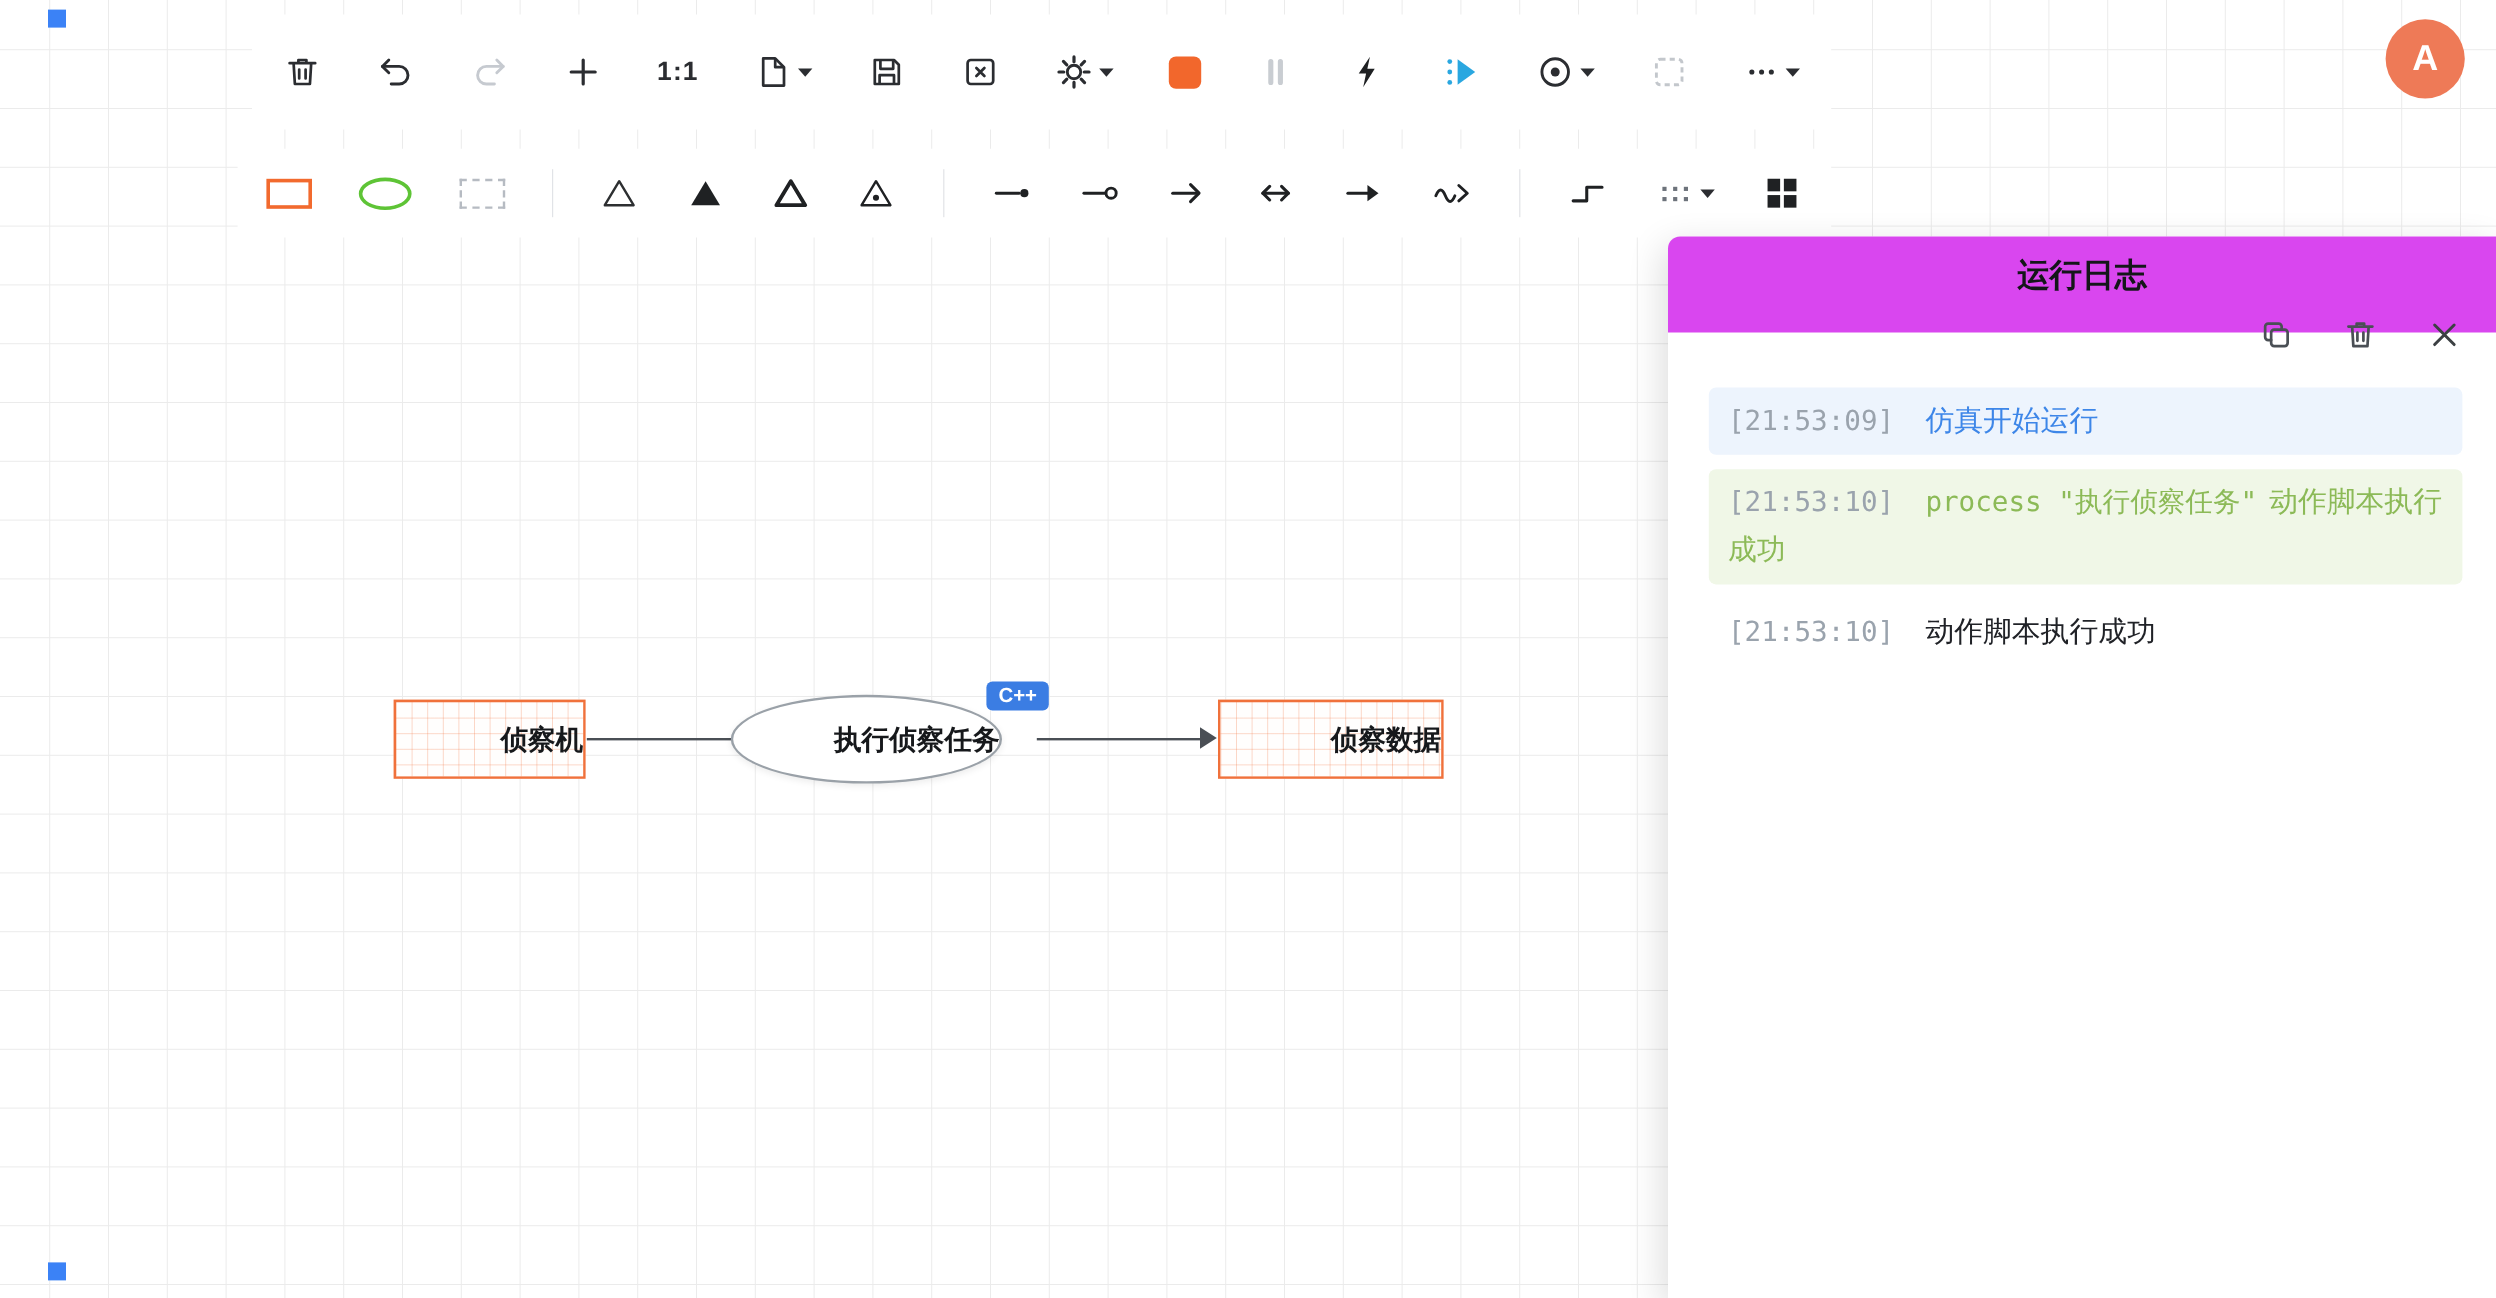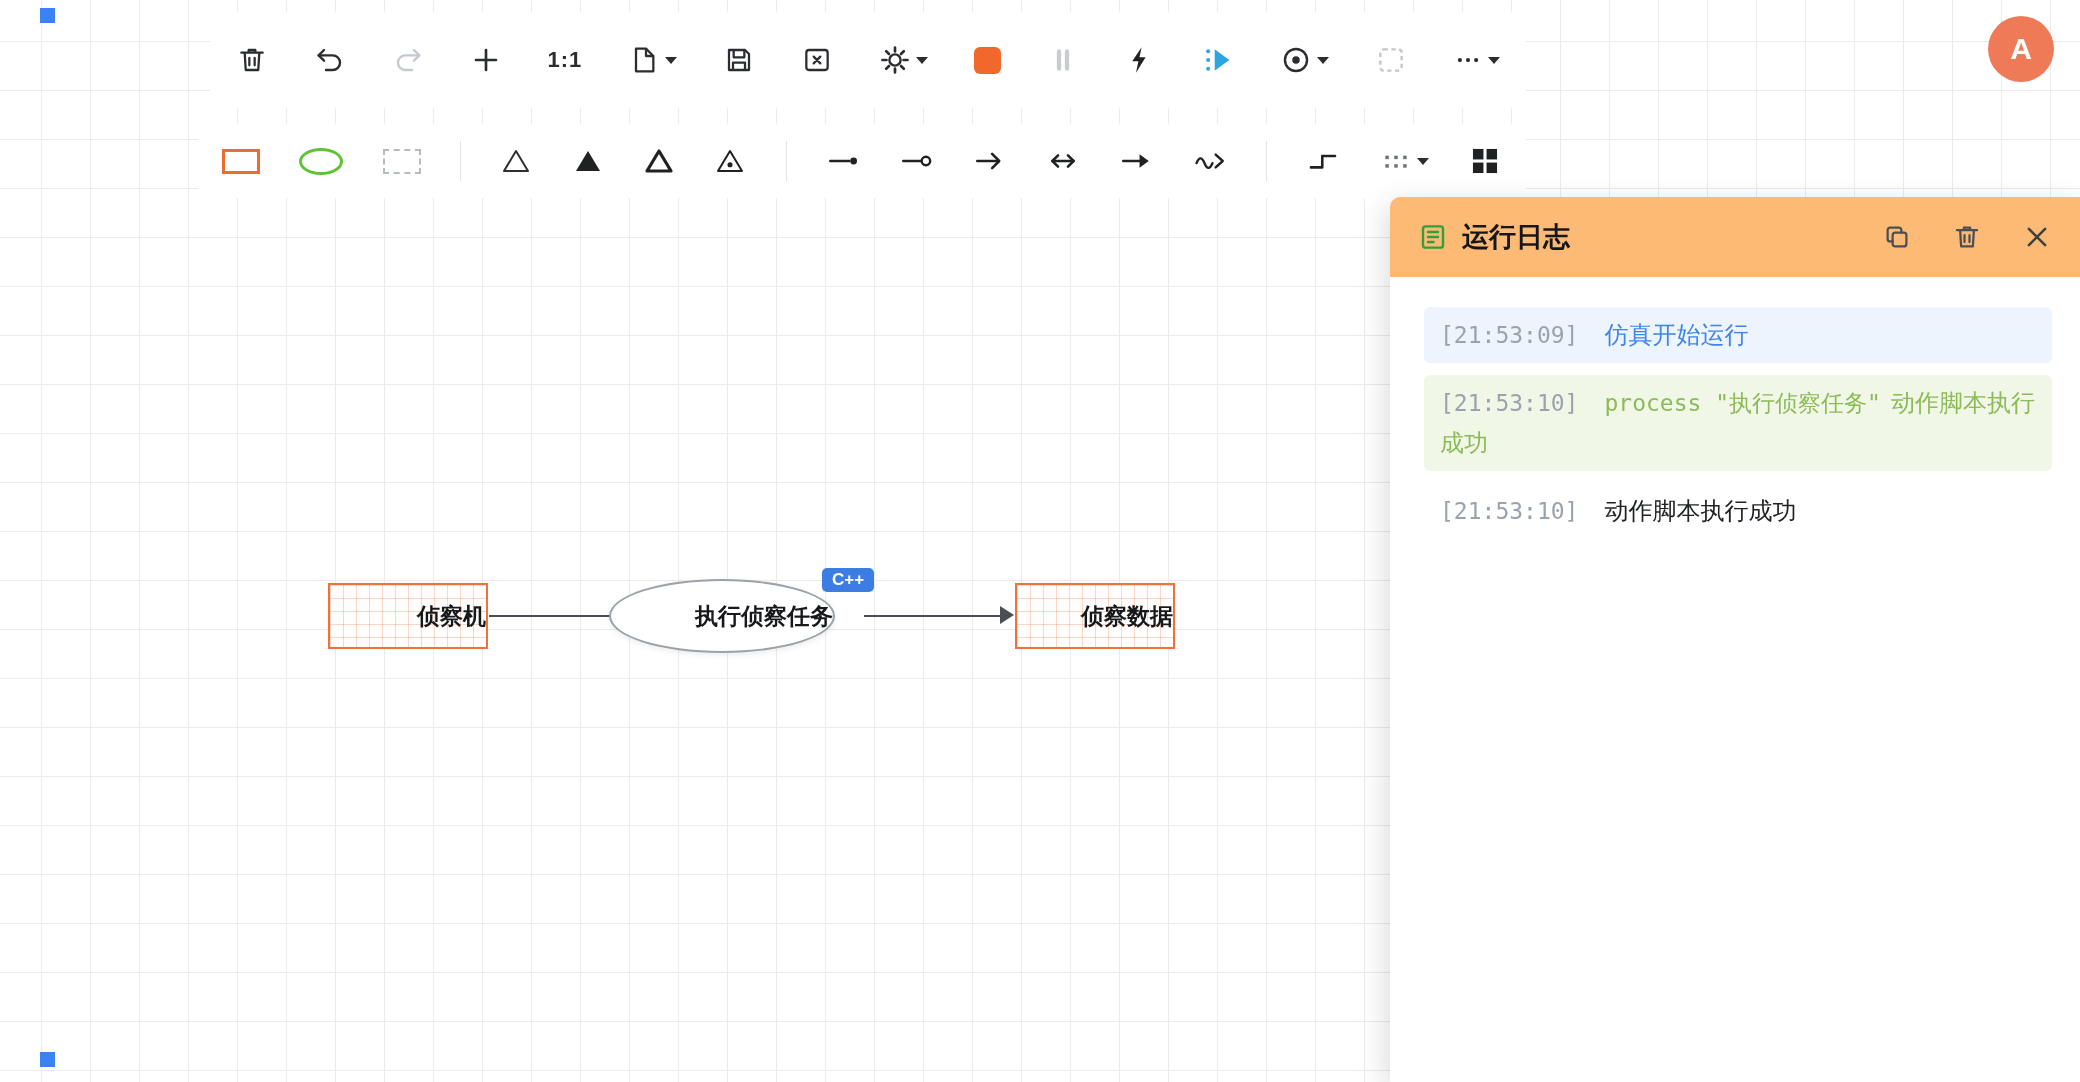--- a/index.html
+++ b/index.html
@@ -40,43 +40,43 @@
   .page-marker.bottom { top:1052px; }
 
   
   .node { position:absolute; display:flex; align-items:center; justify-content:flex-end;
           font-weight:700; font-size:23px; color:#16181b; z-index:1; }
   .node-rect { border:2px solid #f0713b; background-color:#fffefd;
     background-image:linear-gradient(rgba(242,112,58,.28) 1px,transparent 1px),
                      linear-gradient(90deg,rgba(242,112,58,.28) 1px,transparent 1px);
     background-size:13px 13px; }
   .node-source { left:328px; top:583px; width:160px; height:66px; }
-  .node-data   { left:1015px; top:583px; width:160px; height:66px; }
+  .node-data   { left:1015px; top:583px; width:188px; height:66px; }
   .node-ellipse { left:609px; top:579px; width:226px; height:74px; border:2px solid #9aa1a8;
                   border-radius:50%; background:#fff; box-shadow:0 2px 6px rgba(0,0,0,.08); }
   .badge { position:absolute; left:822px; top:568px; background:#3b7de3; color:#fff; font-size:17px;
            font-weight:700; padding:2px 10px; border-radius:5px; z-index:2; }
   .edge { position:absolute; height:2px; background:#4a4f55; top:615px; }
   .edge-1 { left:489px; width:135px; }
   .edge-2 { left:864px; width:138px; }
   .edge-dot { position:absolute; left:620px; top:608px; width:15px; height:15px; border-radius:50%;
               background:#3a3f45; }
   .arrowhead { position:absolute; left:1000px; top:606px; width:0; height:0;
                border-left:14px solid #4a4f55; border-top:9px solid transparent;
                border-bottom:9px solid transparent; }
 
   
   .log-panel { position:absolute; left:1390px; top:197px; width:690px; height:885px; background:#fff;
                border-top-left-radius:10px; box-shadow:-4px 8px 30px rgba(0,0,0,.14); z-index:5; }
-  .log-header { height:80px; background:#fdba74; border-top-left-radius:10px; display:flex;
-                align-items:center; padding:0 28px; gap:14px; }
+  .log-header { height:80px; background:#d946ef; border-top-left-radius:10px; display:flex;
+                align-items:center; padding:0 28px; gap:14px;flex-direction:column; }
   .log-title { font-size:27px; font-weight:700; color:#141619; }
   .log-actions { margin-left:auto; display:flex; align-items:center; gap:40px; }
   .log-actions .tbtn { color:#4a4f55; height:36px; }
-  .log-body { padding-top:30px; }
+  .log-body { padding-top:46px; }
   .log-row { margin:0 28px 12px 34px; padding:8px 16px; border-radius:6px; font-size:24px;
              line-height:40px; word-break:break-all; }
   .log-time { font-family:"DejaVu Sans Mono","Liberation Mono",monospace; color:#9aa3ad;
               margin-right:26px; font-size:23px; }
   .log-code { font-family:"DejaVu Sans Mono","Liberation Mono",monospace; color:#8cba57;
               margin-right:10px; font-size:23px; }
   .log-row.info { background:#edf4fd; }
   .log-row.info .log-msg { color:#3d86e8; }
   .log-row.success { background:#f0f7e7; }
   .log-row.success .log-msg { color:#8cba57; }

